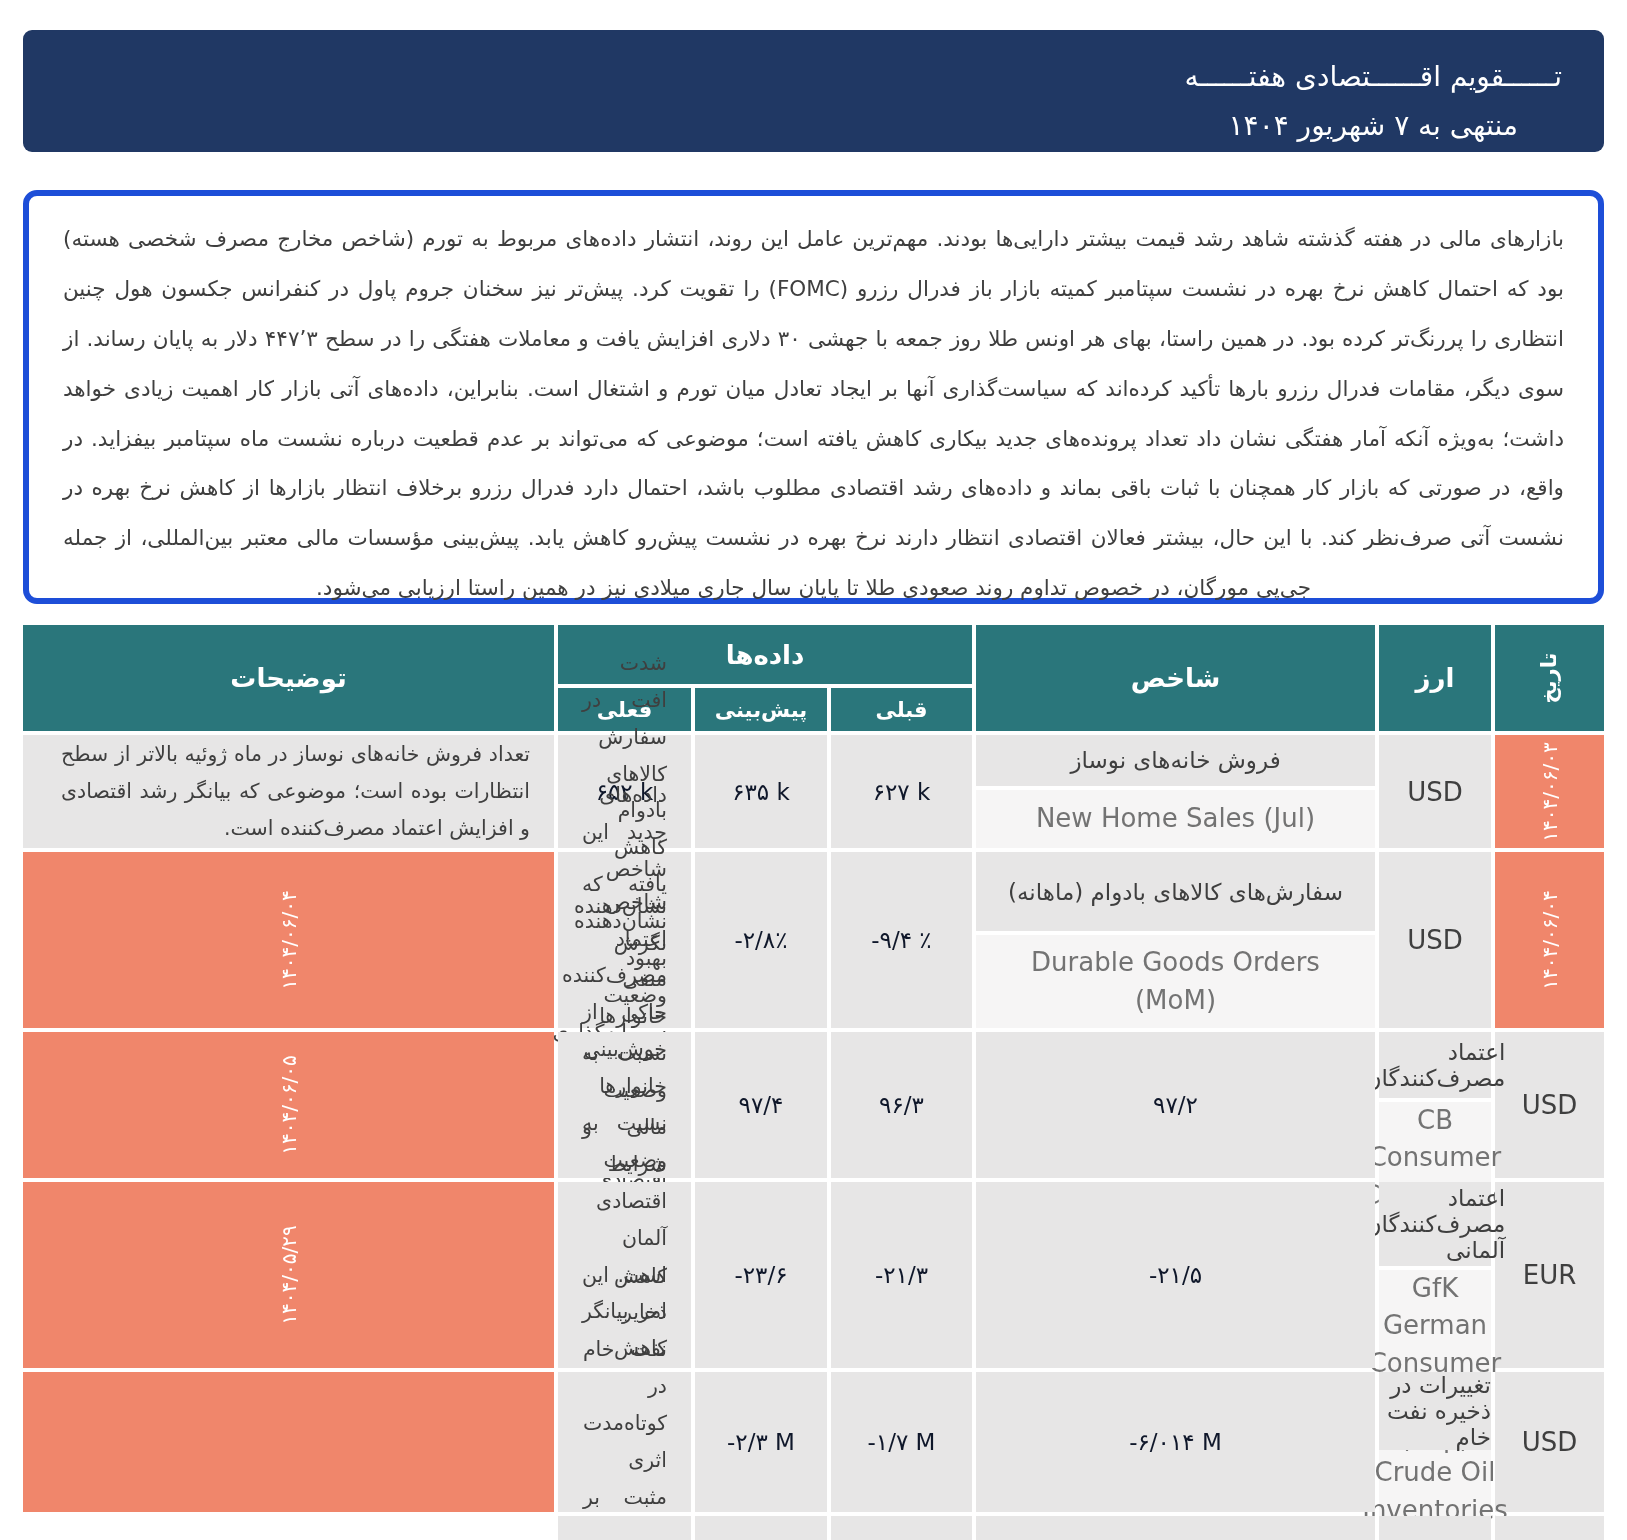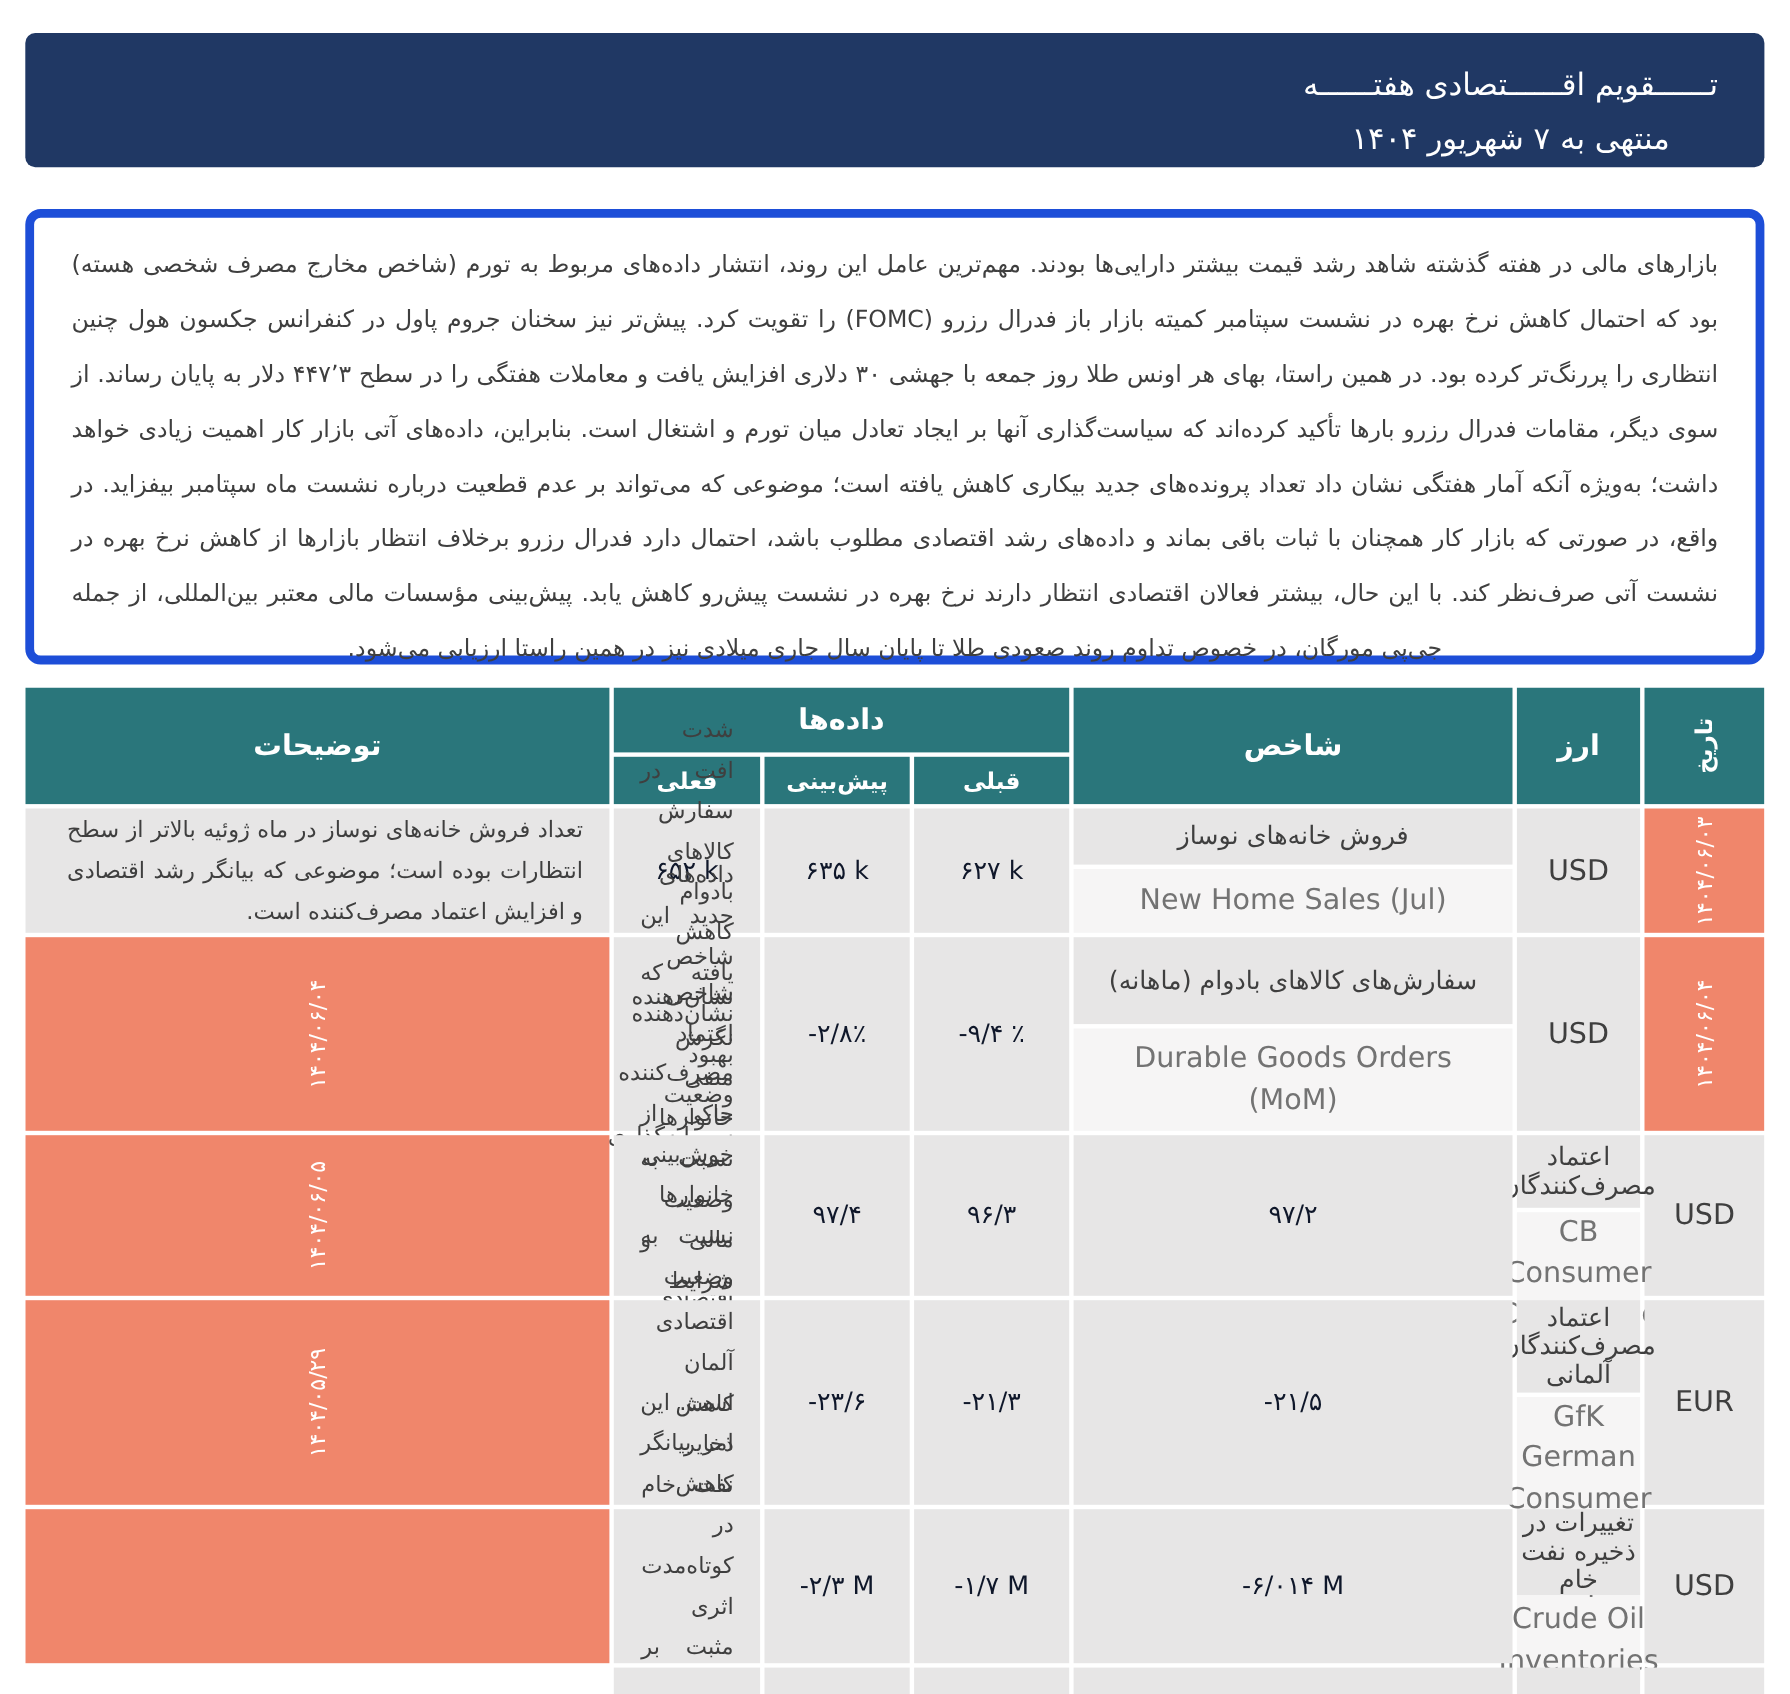--- a/index.html
+++ b/index.html
@@ -19,21 +19,21 @@
     padding:14px 42px 0 60px;
   }
   .banner-right { text-align:right; }
   .banner-title { font-size:36px; font-weight:bold; line-height:1.3; }
   .banner-subtitle { font-size:26px; margin-top:8px; }
   .banner-left { text-align:center; font-size:28px; line-height:1.75; padding-top:8px; }
 
   
   .summary-box {
     position:absolute; left:23px; right:23px; top:190px; height:414px;
-    border:8px solid #1d4ed8; border-radius:14px; background:#ffffff;
+    border:6px solid #1d4ed8; border-radius:14px; background:#ffffff;
     padding:18px 34px 0 34px;
   }
   .summary-text {
     color:#3f3f3f; font-size:21.5px; line-height:2.32;
     text-align:justify; text-align-last:center;
   }
 
   
   .econ-table {
     position:absolute; left:23px; right:23px; top:625px; height:915px;
@@ -63,21 +63,21 @@
     align-items:center; justify-content:center; font-size:20px;
   }
   .date-cell span { direction:ltr; }
   .curr-cell {
     background:#e7e6e6; color:#3f3f3f; display:flex;
     align-items:center; justify-content:center; font-size:26px; direction:ltr;
   }
   .ind-cell { display:flex; flex-direction:column; gap:4px; }
   .ind-fa {
     flex:0 0 45%; background:#e7e6e6; color:#3f3f3f; font-size:23px;
-    display:flex; align-items:center; justify-content:center; text-align:center;
+    display:flex; align-items:center; justify-content:center; text-align:right;
   }
   .ind-en {
     flex:1 1 auto; background:#f6f5f5; color:#737373; font-size:26px;
     display:flex; align-items:center; justify-content:center;
     direction:ltr; text-align:center; line-height:1.45; padding:0 12px;
   }
   .val-cell {
     background:#e7e6e6; color:#0f172a; font-size:23px;
     display:flex; align-items:center; justify-content:center; direction:ltr;
   }

